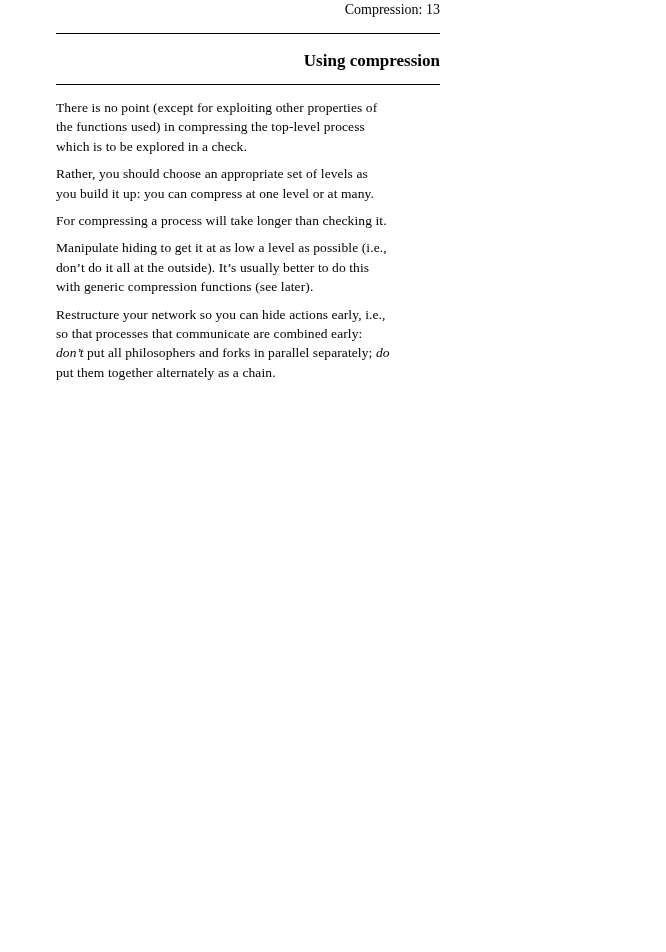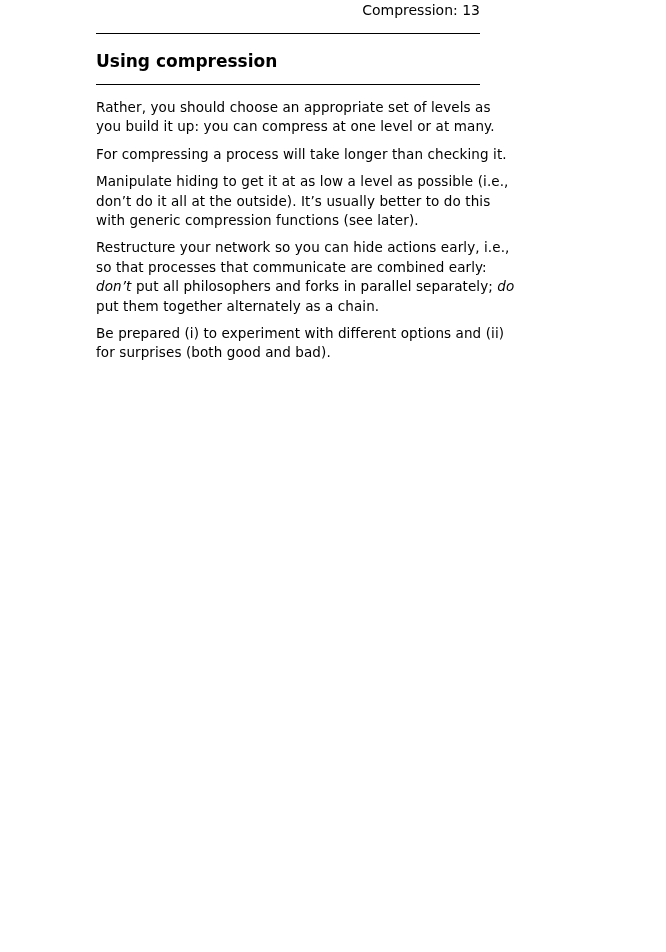--- a/index.html
+++ b/index.html
@@ -10,40 +10,41 @@
   .page {
     position: relative;
     width: 666px;
     height: 952px;
     background: #ffffff;
     font-family: "DejaVu Sans", "Liberation Sans", sans-serif;
     color: #000000;
     overflow: hidden;
   }
   .column {
-    margin-left: 96px;
+    margin-left: 56px;
     width: 384px;
+    font-family: Liberation Serif, serif;
   }
   .page-header {
     padding-top: 2px;
     text-align: right;
     font-size: 14px;
     line-height: 16px;
     white-space: pre;
   }
   .rule {
     border: none;
     border-top: 1.5px solid #000000;
     margin: 0;
   }
   .rule-top { margin-top: 15px; }
   .rule-under-title { margin-top: 12px; }
   .slide-title {
     margin-top: 16px;
-    text-align: left;
+    text-align: right;
     font-weight: bold;
     font-size: 17px;
     line-height: 22px;
     white-space: pre;
   }
   .slide-body {
     margin-top: 13px;
   }
   .slide-body p {
     margin: 0 0 8px 0;
@@ -65,34 +66,35 @@
     <div class="page-header">Compression: 13</div>
 
     <hr class="rule rule-top">
 
     <div class="slide-title">Using compression</div>
 
     <hr class="rule rule-under-title">
 
     <div class="slide-body">
 
+      <p><span>There is no point (except for exploiting other properties of
+the functions used) in compressing the top-level process
+which is to be explored in a check.</span></p>
 
       <p><span>Rather, you should choose an appropriate set of levels as
 you build it up: you can compress at one level or at many.</span></p>
 
       <p><span>For compressing a process will take longer than checking it.</span></p>
 
 
       <p><span>Manipulate hiding to get it at as low a level as possible (i.e.,
 don’t do it all at the outside). It’s usually better to do this
 with generic compression functions (see later).</span></p>
 
       <p><span>Restructure your network so you can hide actions early, i.e.,
 so that processes that communicate are combined early:
 </span><span class="it">don’t</span><span> put all philosophers and forks in parallel separately; </span><span class="it">do</span><span>
 put them together alternately as a chain.</span></p>
 
-      <p><span>Be prepared (i) to experiment with different options and (ii)
-for surprises (both good and bad).</span></p>
 
     </div>
   </div>
 </div>
 
 </body></html>

